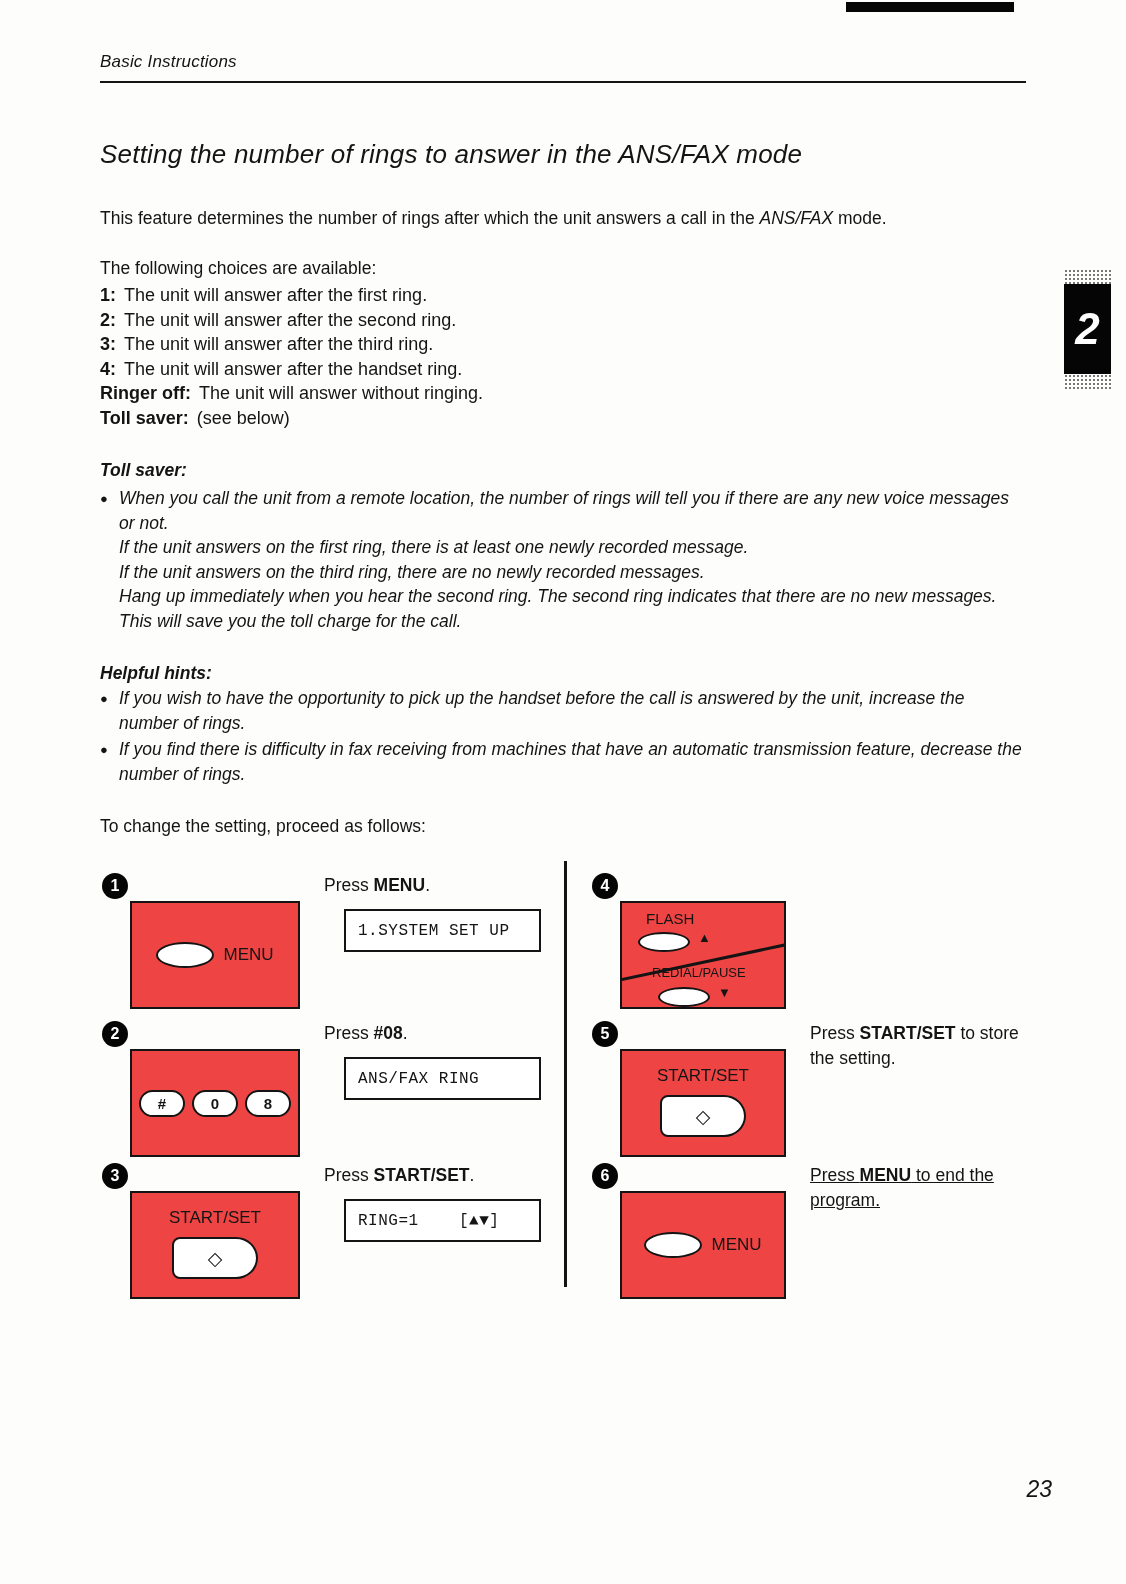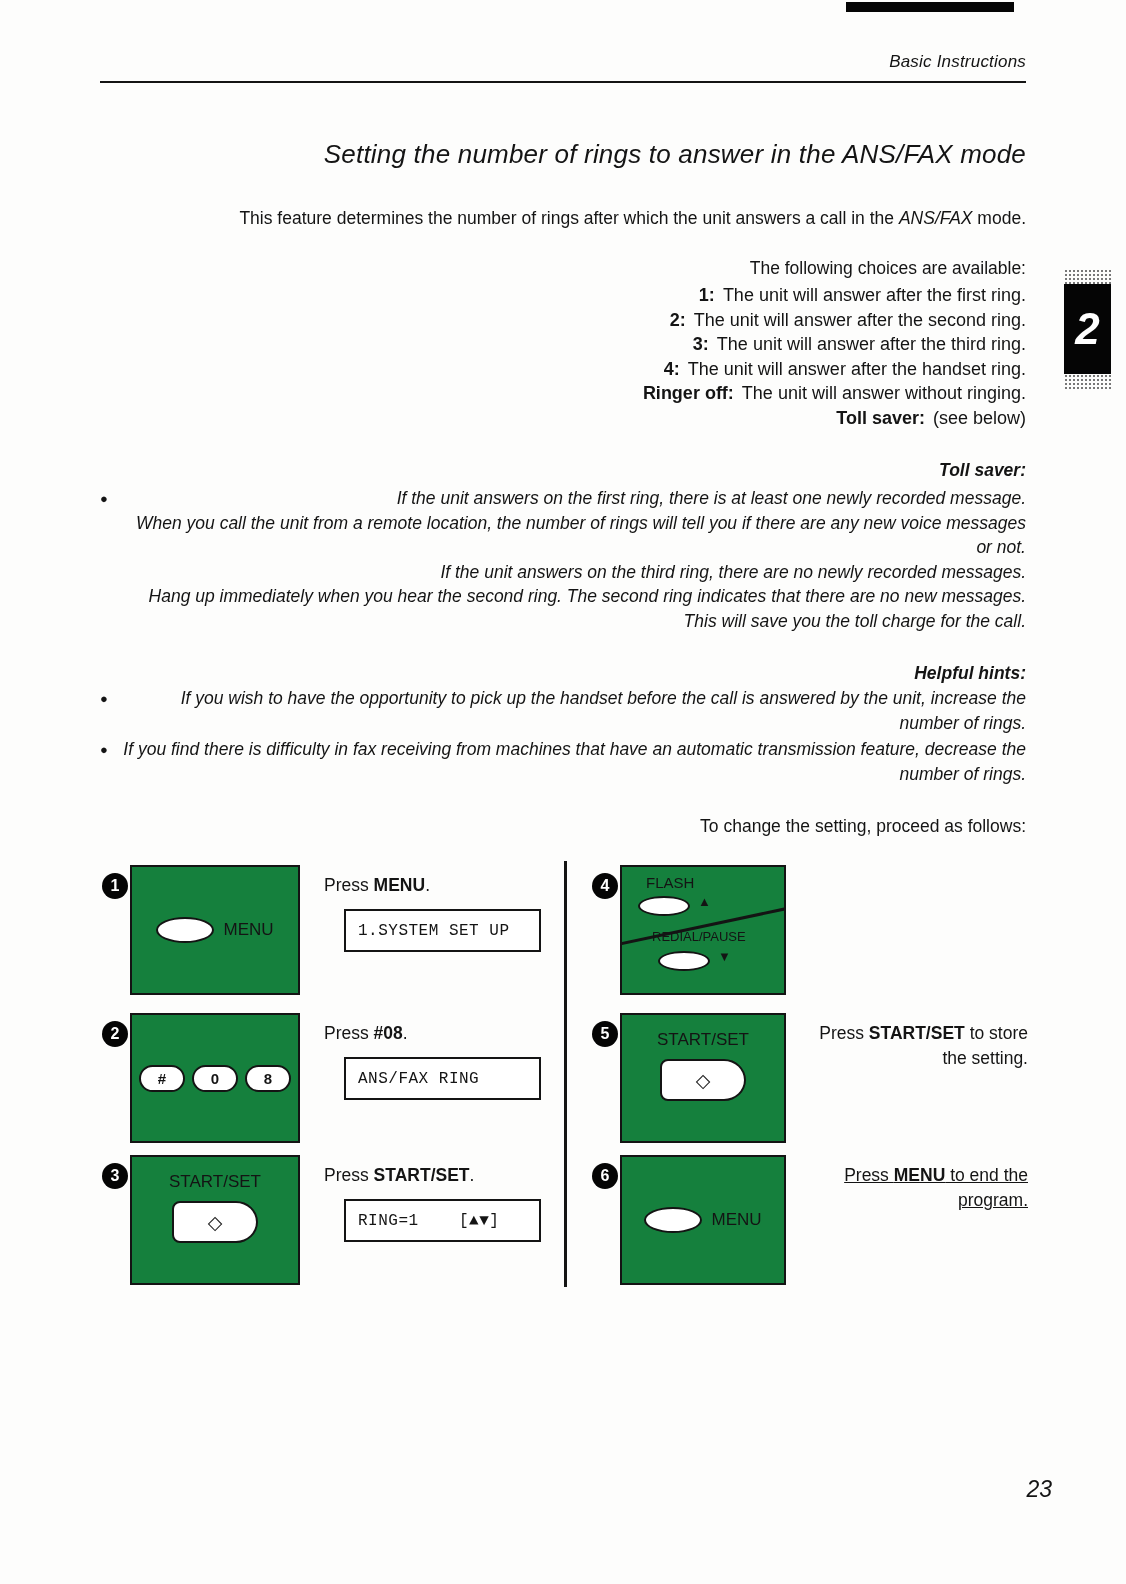--- a/index.html
+++ b/index.html
@@ -8,21 +8,21 @@
     position:relative;
     width:1126px; height:1584px;
     margin:0 auto;
     background:#fdfdfc;
     font-family:"Liberation Sans", sans-serif;
     color:#141414;
     overflow:hidden;
   }
   .top-dash { position:absolute; left:846px; top:2px; width:168px; height:10px; background:#050505; }
 
-  .content { padding:52px 100px 0 100px;text-align:right; }
+  .content { padding:52px 100px 0 100px; }
 
   .breadcrumb { font-style:italic; font-size:17px; letter-spacing:0.2px; }
   .header-rule { border:0; border-top:2.5px solid #141414; margin-top:9px; }
 
   .doc-title { margin-top:56px; font-size:26px; font-weight:normal; font-style:italic; letter-spacing:0.2px; }
 
   .para { margin-top:36px; font-size:17.5px; line-height:1.38; }
   .italic { font-style:italic; }
   .b { font-weight:bold; }
 
@@ -45,23 +45,23 @@
   .steps { position:relative; margin-top:28px; height:450px; }
 
   .divider { position:absolute; left:464px; top:-4px; width:2.5px; height:426px; background:#141414; }
 
   .badge {
     position:absolute; width:26px; height:26px; border-radius:50%;
     background:#050505; color:#fff; font-weight:bold; font-size:16px;
     display:flex; align-items:center; justify-content:center;
   }
   .panel {
-    position:absolute; width:170px; height:130px;
-    border:2.5px solid #141414; background:#15803d;
-    display:flex; align-items:center; justify-content:center; gap:9px;
+    position:absolute; width:170px; height:108px;
+    border:2.5px solid #141414; background:#ef4444;
+    display:flex; align-items:center; justify-content:center; gap:9px;margin-top:36px;
   }
   .panel.col { flex-direction:column; gap:9px; justify-content:flex-start; padding-top:15px; }
   .oval { width:58px; height:26px; border:2.5px solid #141414; border-radius:50%; background:#fff; }
   .plabel { font-size:17px; }
   .keyrow { display:flex; gap:7px; }
   .key {
     width:46px; height:27px; border:2px solid #141414; border-radius:14px;
     display:flex; align-items:center; justify-content:center;
     font-weight:bold; font-size:15px; background:#fff;
   }
@@ -134,22 +134,22 @@
       <div class="choice-row"><span class="lbl">3:</span><span class="txt">The unit will answer after the third ring.</span></div>
       <div class="choice-row"><span class="lbl">4:</span><span class="txt">The unit will answer after the handset ring.</span></div>
       <div class="choice-row"><span class="lbl">Ringer off:</span><span class="txt">The unit will answer without ringing.</span></div>
       <div class="choice-row"><span class="lbl">Toll saver:</span><span class="txt">(see below)</span></div>
     </div>
 
     <p class="sub-heading">Toll saver:</p>
 
     <div class="bullet-block">
       <span class="bullet">●</span>
+      <div>When you call the unit from a remote location, the number of rings will tell you if there are any new voice messages or not.</div>
       <div>If the unit answers on the first ring, there is at least one newly recorded message.</div>
-      <div>When you call the unit from a remote location, the number of rings will tell you if there are any new voice messages or not.</div>
       <div>If the unit answers on the third ring, there are no newly recorded messages.</div>
       <div>Hang up immediately when you hear the second ring. The second ring indicates that there are no new messages. This will save you the toll charge for the call.</div>
     </div>
 
     <p class="sub-heading">Helpful hints:</p>
 
     <div class="hint-item">
       <span class="bullet">●</span>
       <div>If you wish to have the opportunity to pick up the handset before the call is answered by the unit, increase the number of rings.</div>
     </div>

